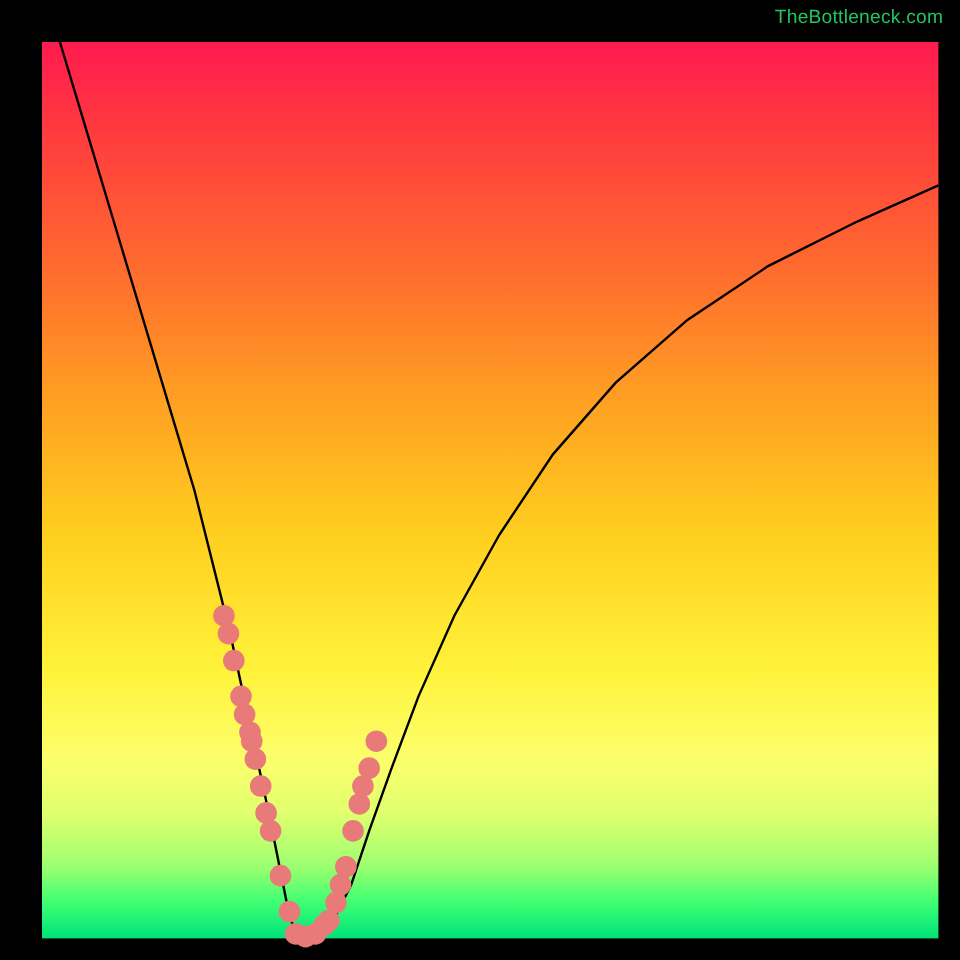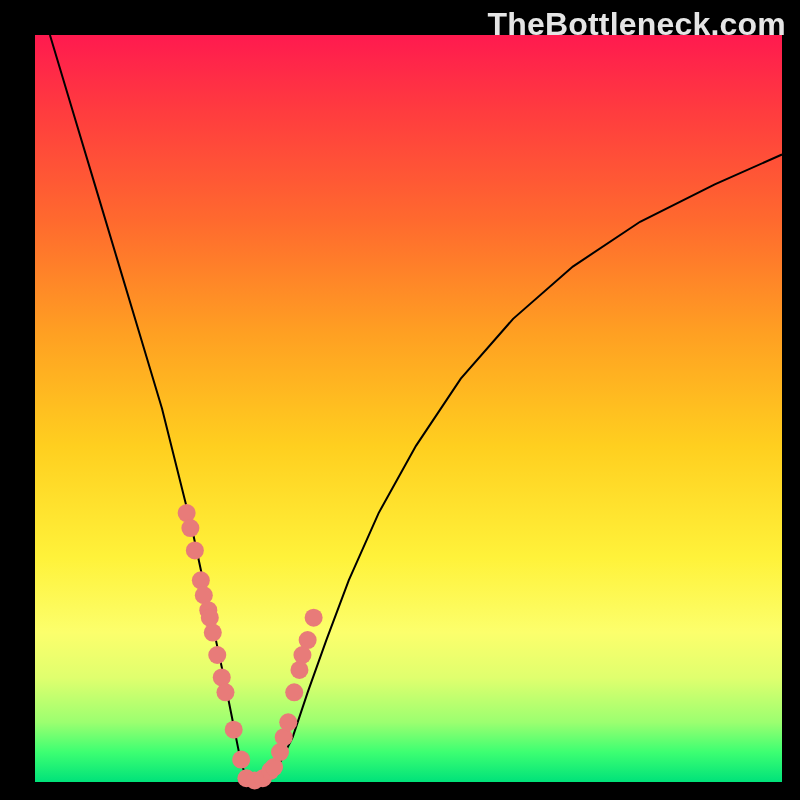--- a/index.html
+++ b/index.html
@@ -33,23 +33,23 @@
       #e0ff6e 86%,
       #9cff70 92%,
       #3dff72 96%,
       #00e27a 100%);
   }
   .watermark {
     position: absolute;
     top: 6px;
     right: 14px;
     font-family: Arial, Helvetica, sans-serif;
-    font-size: 32px;
-    font-weight: 700;
-    color: #e5e5e5;
+    font-size: 16px;
+    font-weight: 400;
+    color: #22c55e;
     letter-spacing: 0.2px;
     user-select: none;
   }
   svg.overlay {
     position: absolute;
     left: 35px;
     top: 35px;
     width: 747px;
     height: 747px;
     overflow: visible;

